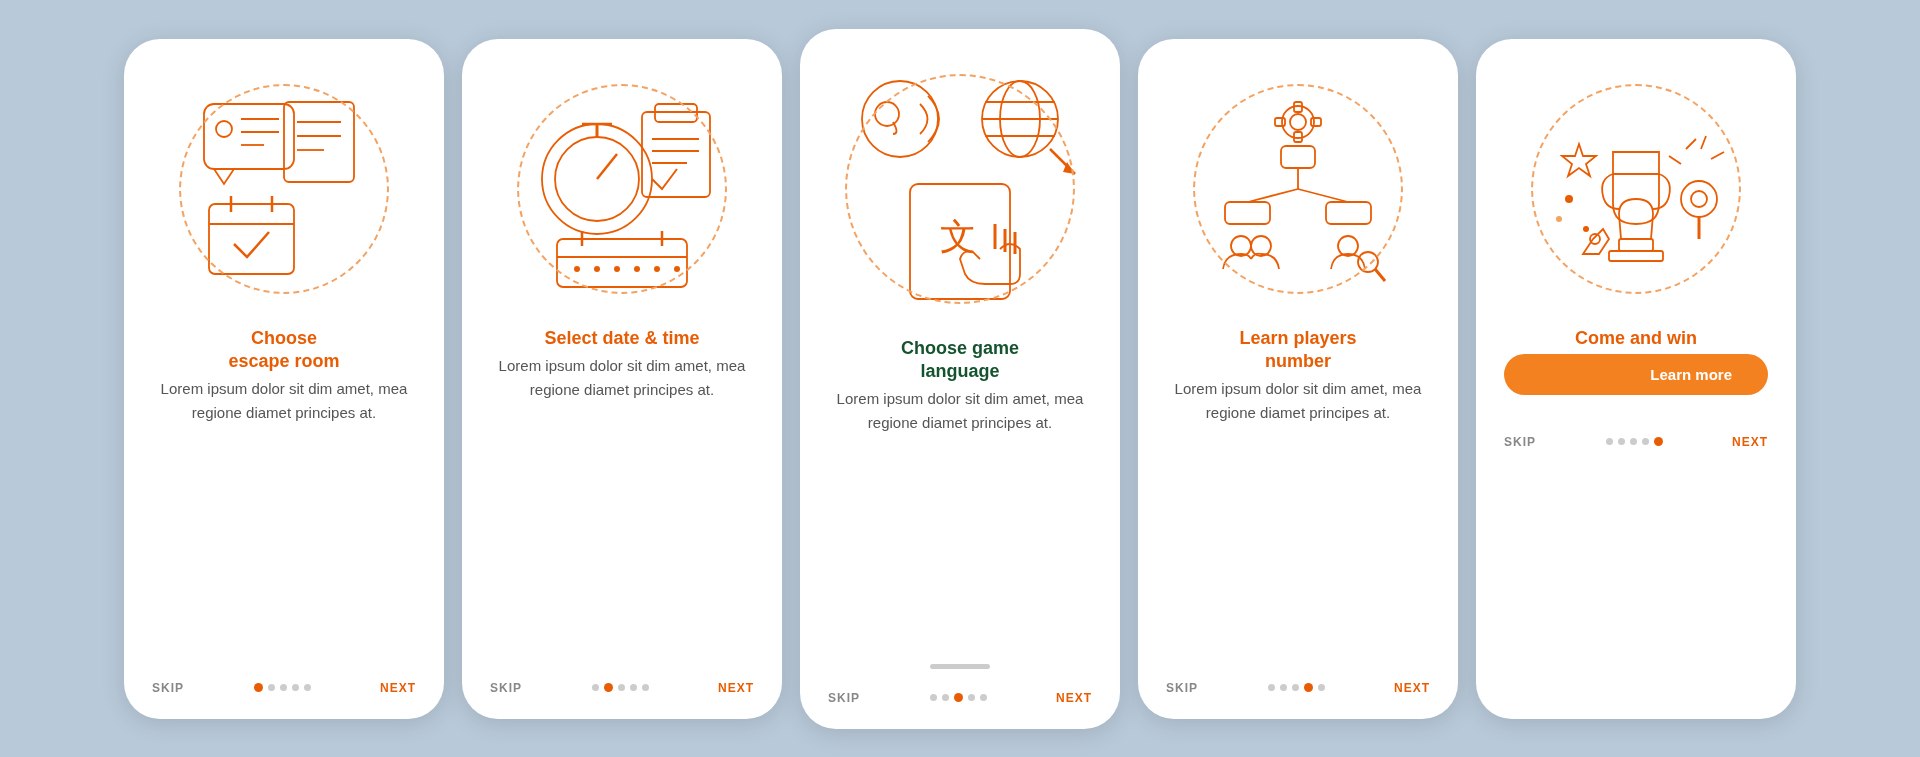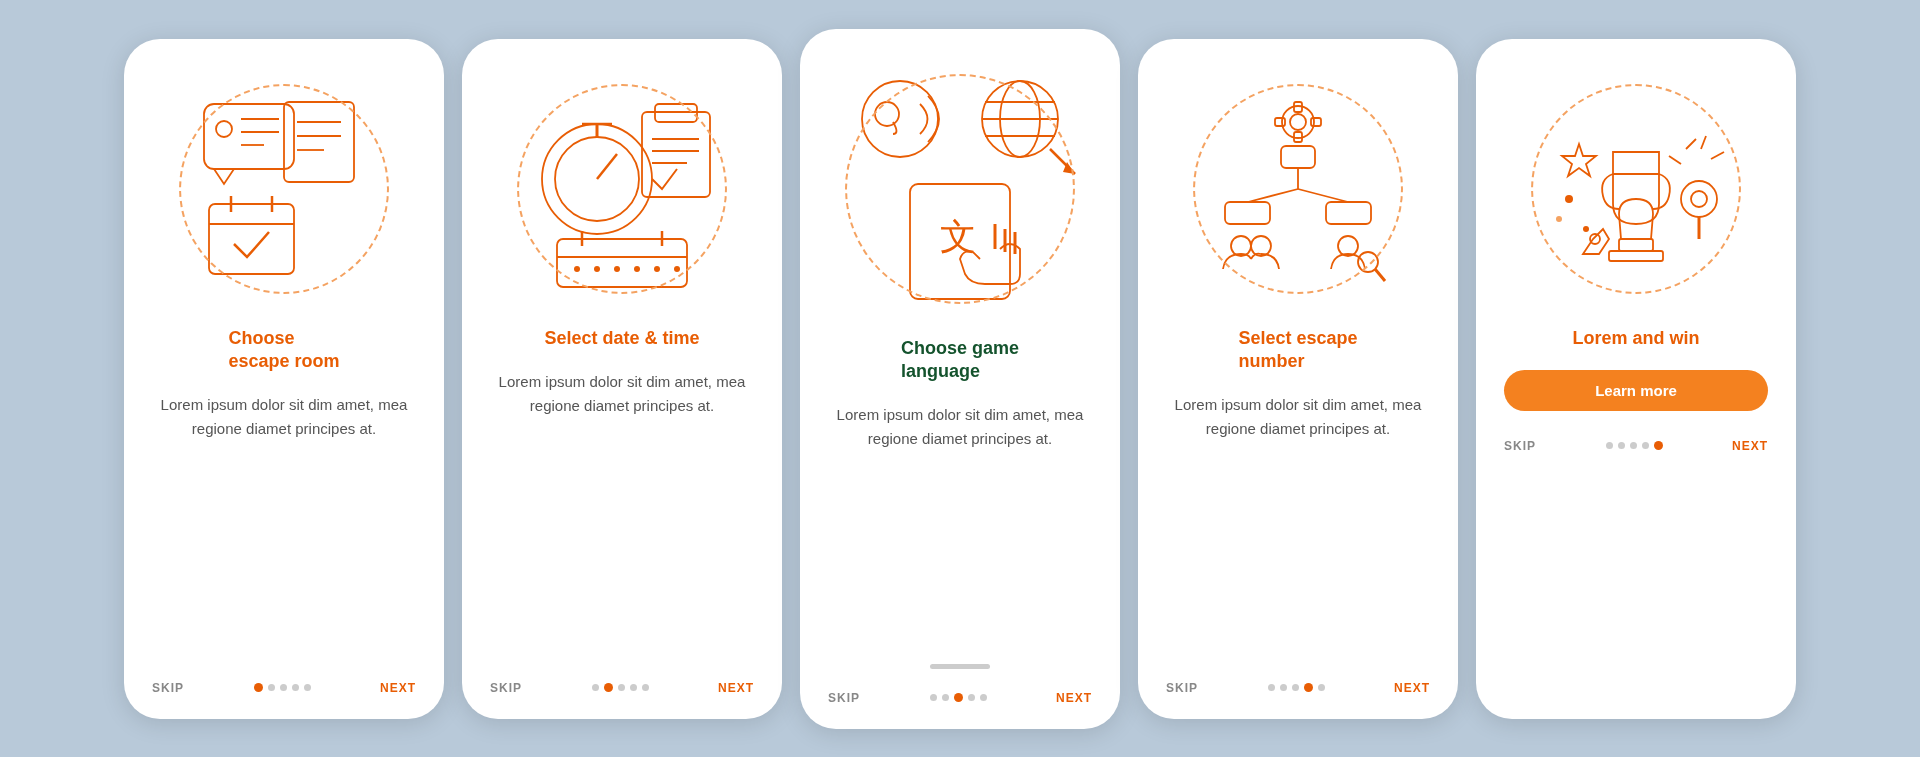--- a/index.html
+++ b/index.html
@@ -51,21 +51,22 @@
 
     .dashed-circle {
       position: absolute;
       border: 2.5px dashed #f4a261;
       border-radius: 50%;
     }
 
     .title {
       font-size: 18px;
       font-weight: 700;
-      margin-bottom: 20px;
+      text-align: center;
+      margin-bottom: 4px;
       line-height: 1.3;
     }
 
     .title.orange { color: #e85d04; }
     .title.red { color: #14532d; }
 
     .description {
       font-size: 15px;
       color: #555;
       text-align: center;
@@ -111,23 +112,23 @@
 
     .learn-more-btn {
       background: #f4811f;
       color: #fff;
       border: none;
       border-radius: 24px;
       padding: 12px 36px;
       font-size: 15px;
       font-weight: 700;
       cursor: pointer;
-      margin-bottom: 10px;
+      margin-bottom: 22px;
       display: block;
-      text-align: center;
+      text-align: right;
       width: 100%;
     }
 
     
     svg {
       overflow: visible;
     }
 
     .icon-orange {
       stroke: #e85d04;
@@ -304,21 +305,21 @@
         <circle cx="68" cy="162" r="10" class="icon-orange"></circle>
         <path d="M 30 185 Q 32 170 48 170 Q 56 170 58 175" class="icon-orange"></path>
         <path d="M 58 175 Q 62 168 68 170 Q 84 170 86 185" class="icon-orange"></path>
 
         <circle cx="155" cy="162" r="10" class="icon-orange"></circle>
         <path d="M 138 185 Q 140 170 155 170 Q 170 170 172 185" class="icon-orange"></path>
         <circle cx="175" cy="178" r="10" class="icon-orange"></circle>
         <line x1="182" y1="185" x2="192" y2="197" class="icon-orange" style="stroke-width:3"></line>
       </svg>
     </div>
-    <div class="title orange" style="white-space:pre-line;">Select escape
+    <div class="title orange" style="white-space:pre-line;">Learn players
 number</div>
     <div class="description">Lorem ipsum dolor sit dim amet, mea regione diamet principes at.</div>
     <div class="bottom-nav">
       <span class="nav-btn">SKIP</span>
       <div class="dots">
         <div class="dot"></div>
         <div class="dot"></div>
         <div class="dot"></div>
         <div class="dot active"></div>
         <div class="dot"></div>
@@ -353,21 +354,21 @@
 
         <path d="M 52 170 L 62 155 L 72 145 L 78 155 L 68 170 Z" class="icon-orange"></path>
         <circle cx="64" cy="155" r="5" class="icon-orange"></circle>
 
         <line x1="155" y1="65" x2="165" y2="55" class="icon-orange"></line>
         <line x1="170" y1="65" x2="175" y2="52" class="icon-orange"></line>
         <line x1="180" y1="75" x2="193" y2="68" class="icon-orange"></line>
         <line x1="150" y1="80" x2="138" y2="72" class="icon-orange"></line>
       </svg>
     </div>
-    <div class="title orange">Lorem and win</div>
+    <div class="title orange">Come and win</div>
     <button class="learn-more-btn">Learn more</button>
     <div class="bottom-nav">
       <span class="nav-btn">SKIP</span>
       <div class="dots">
         <div class="dot"></div>
         <div class="dot"></div>
         <div class="dot"></div>
         <div class="dot"></div>
         <div class="dot active"></div>
       </div>

